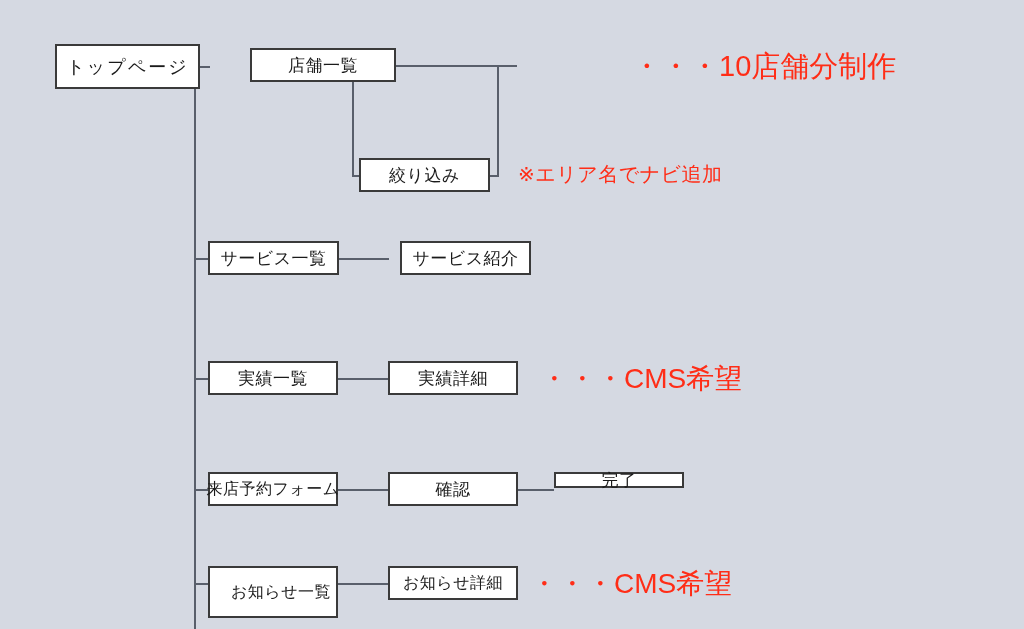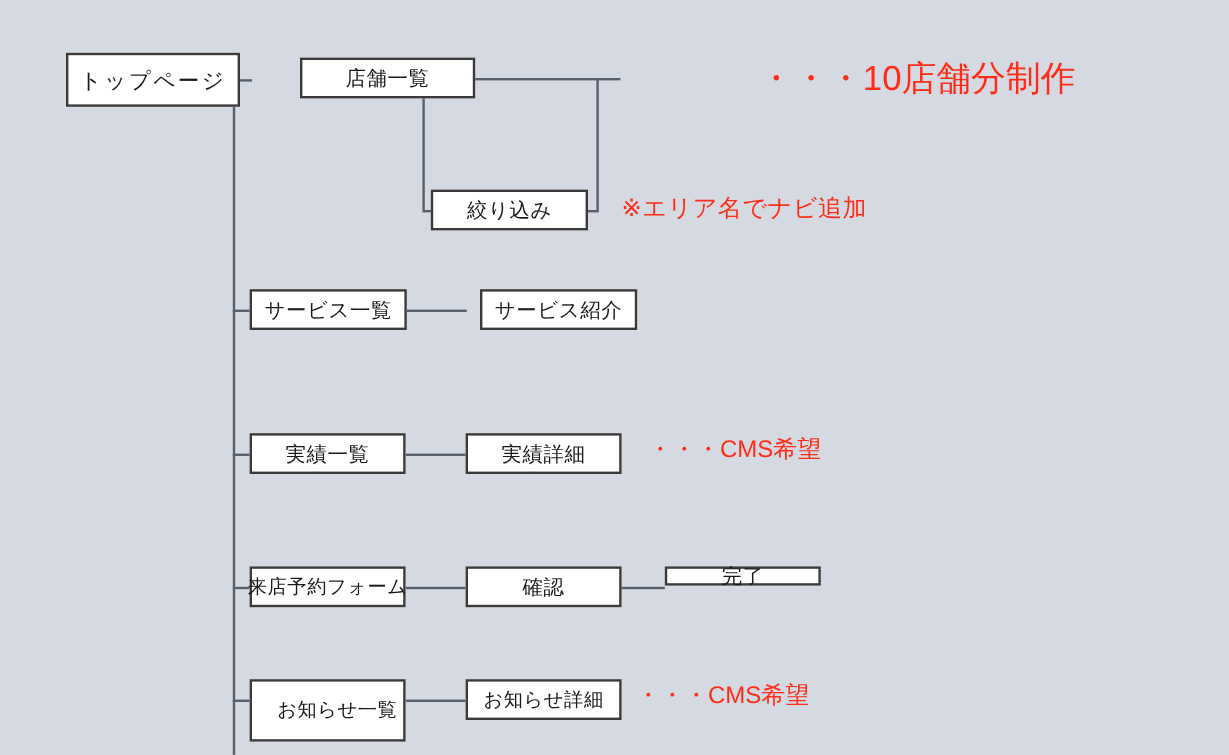--- a/index.html
+++ b/index.html
@@ -60,21 +60,21 @@
     color: #ff2d17;
     white-space: nowrap;
     z-index: 4;
     line-height: 1;
   }
   .annotation.big {
     font-size: 29px;
     letter-spacing: 0px;
   }
   .annotation.mid {
-    font-size: 20px;
+    font-size: 28px;
     letter-spacing: 0px;
   }
   .annotation.note {
     font-size: 20px;
     letter-spacing: 0.5px;
   }
 </style>
 </head>
 <body>
 

